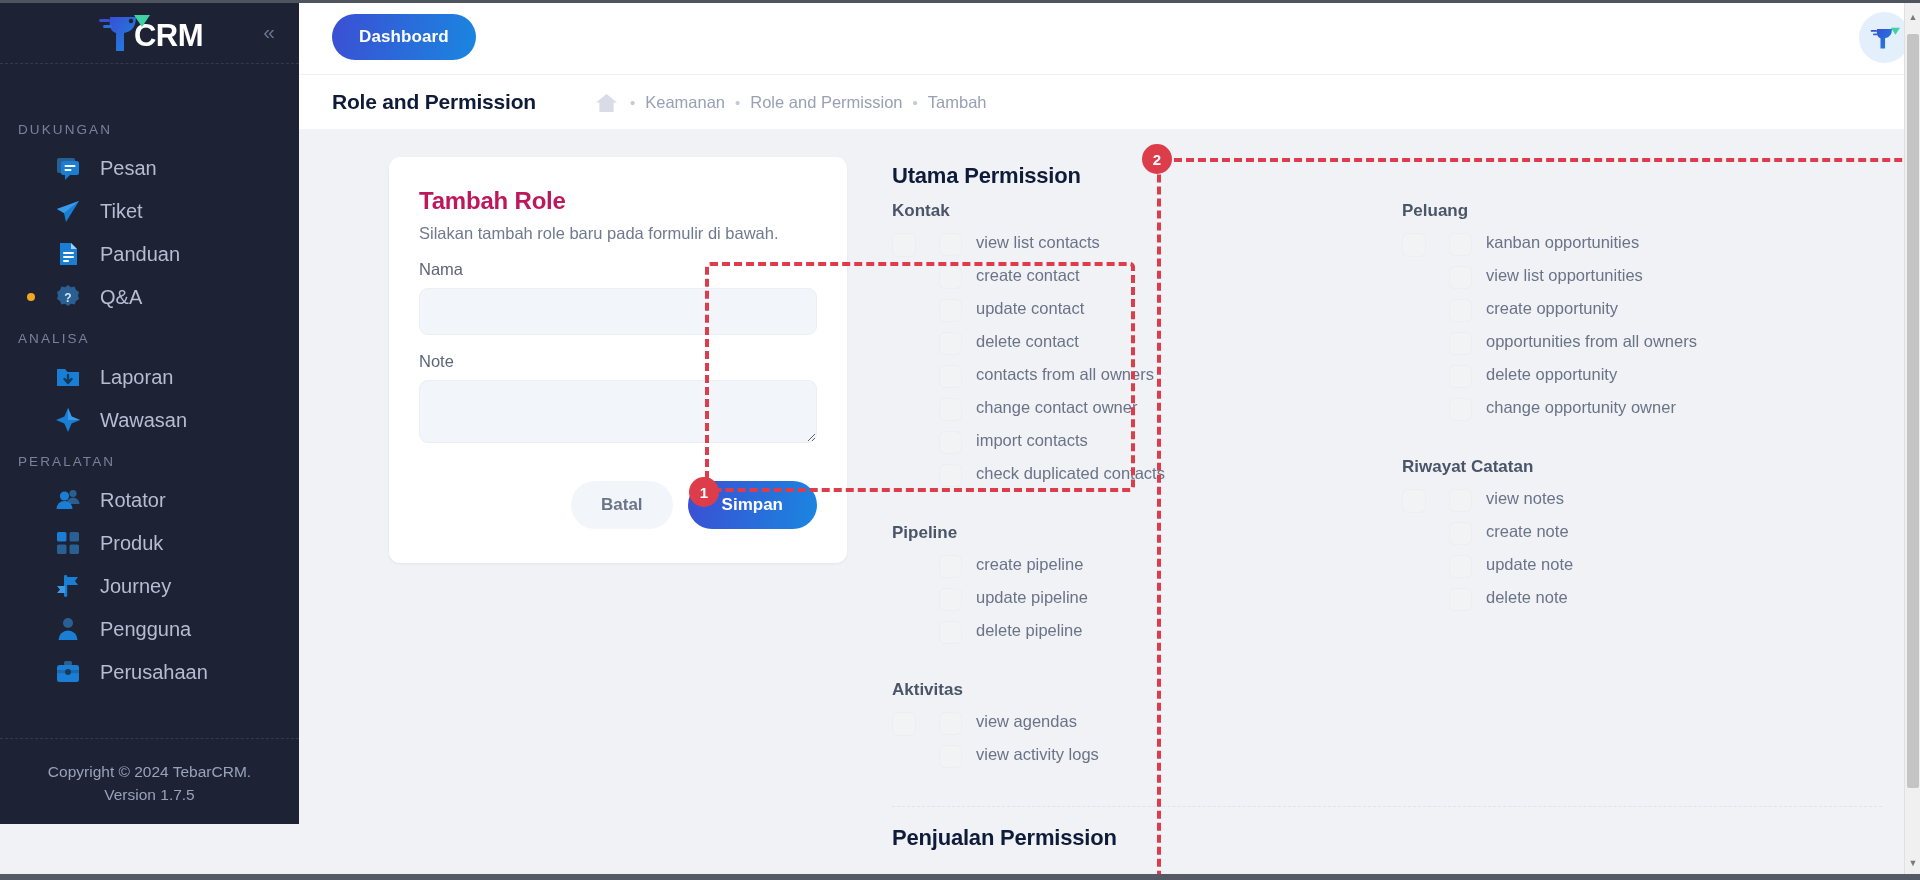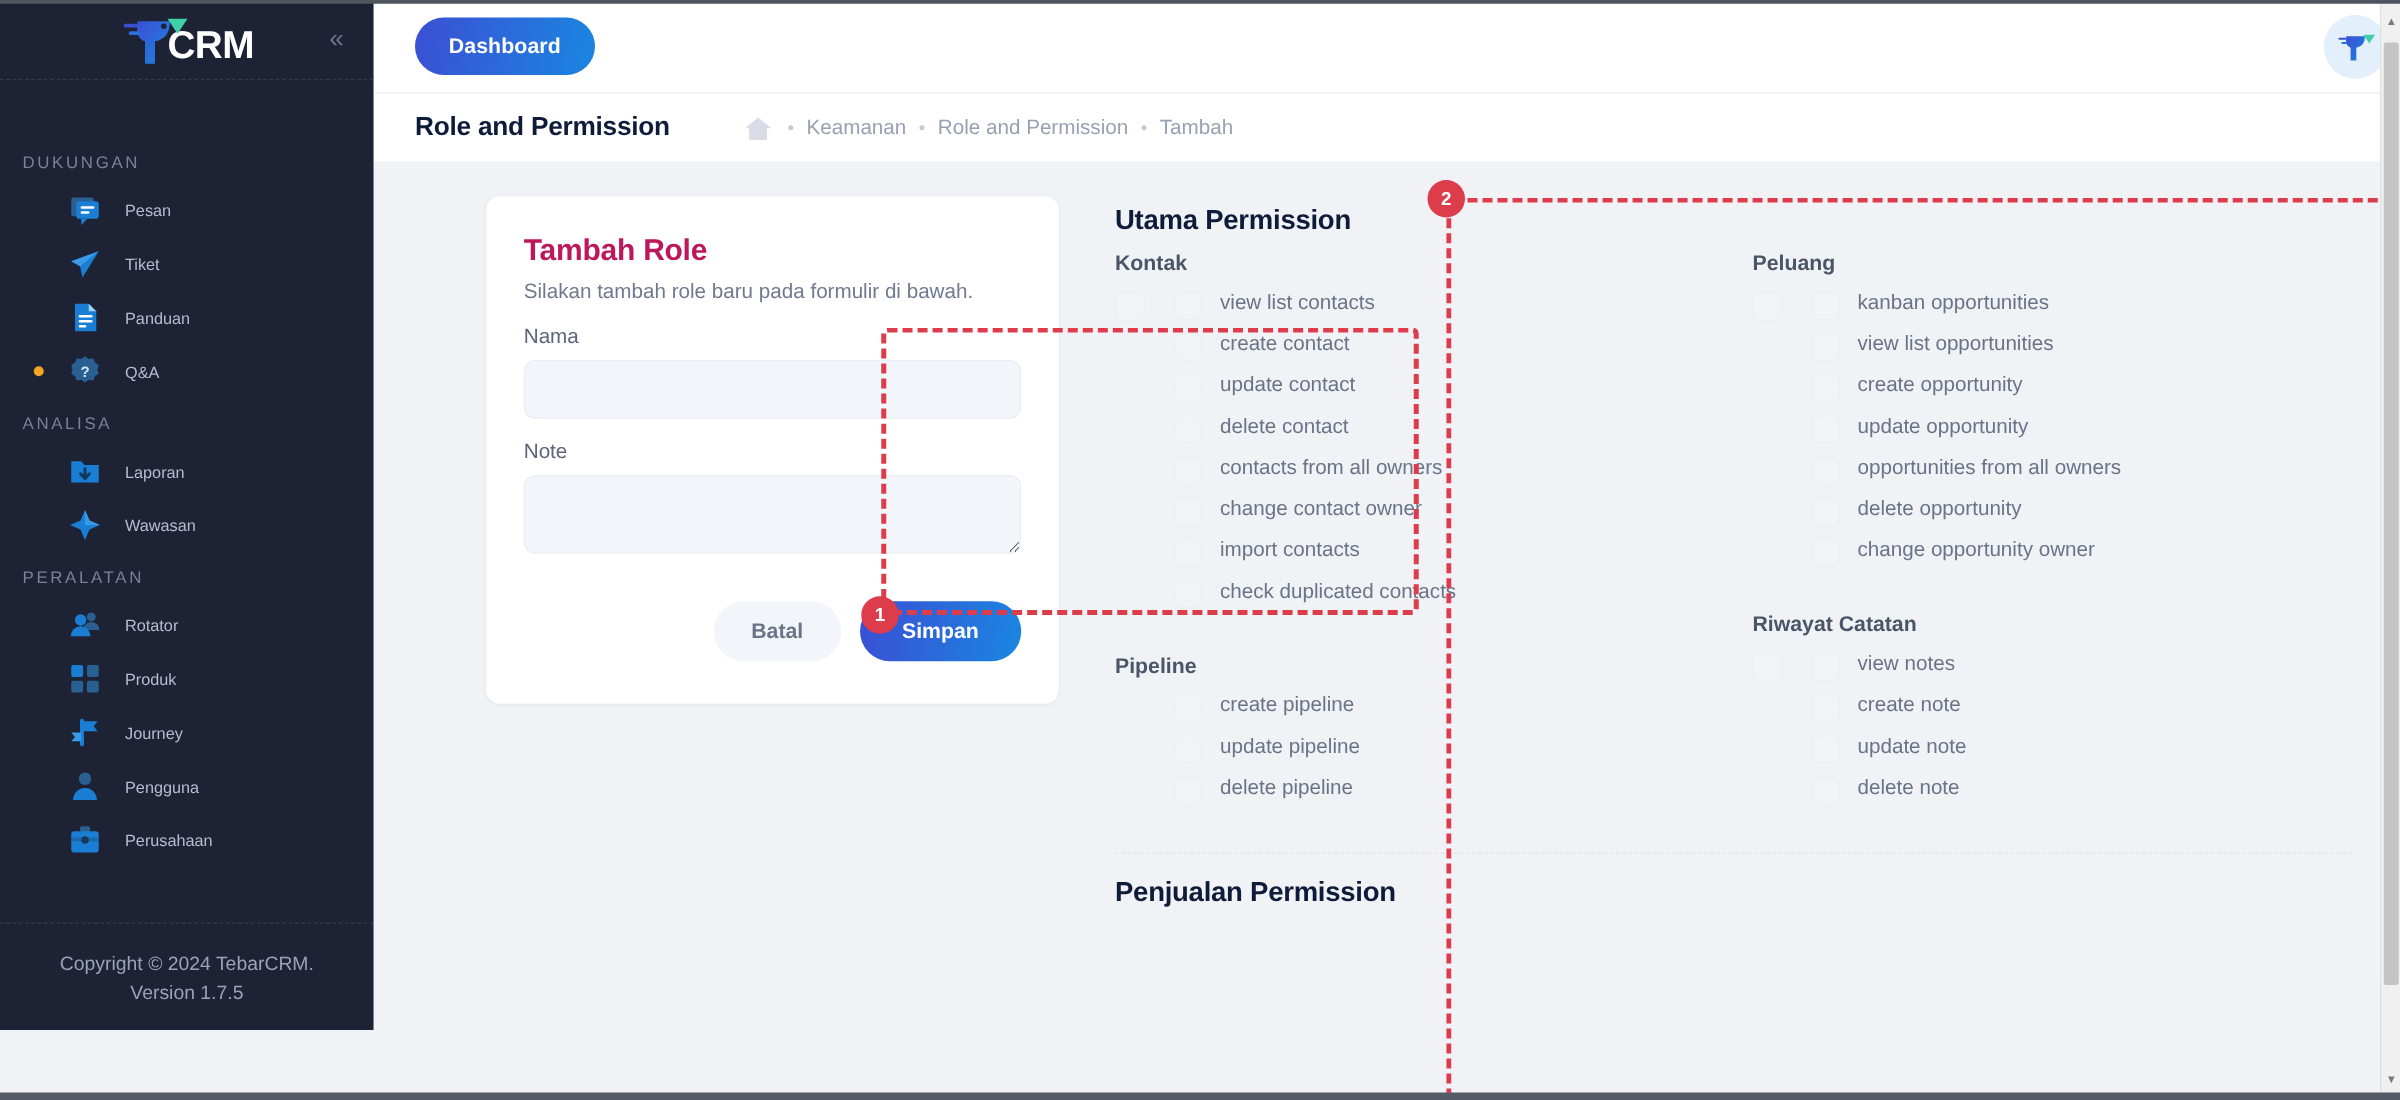--- a/index.html
+++ b/index.html
@@ -61,21 +61,21 @@
   .sb-dot {
     position: absolute; left: 27px; width: 8px; height: 8px;
     border-radius: 50%; background: #f5a623;
   }
   .sb-ico {
     width: 28px; height: 28px; margin-left: 36px;
     display: flex; align-items: center; justify-content: center;
     flex: 0 0 28px;
   }
   .sb-label {
-    color: #b6bdd0; font-size: 13px; margin-left: 18px;
+    color: #b6bdd0; font-size: 20px; margin-left: 18px;
     white-space: nowrap;
   }
   .sb-label.spaced { letter-spacing: 3px; }
   .sb-footer {
     border-top: 1px dashed #343a4d;
     padding: 22px 10px 18px;
     text-align: center;
   }
   .sb-footer div {
     color: #9aa2b8; font-size: 15.5px; line-height: 1.45;
@@ -587,44 +587,54 @@
                       <span class="cb"></span>
                       <span class="perm-label">update pipeline</span>
                     </div>
                     <div class="perm-row">
                       <span class="cb-master blank"></span>
                       <span class="cb"></span>
                       <span class="perm-label">delete pipeline</span>
                     </div>
                   </div>
                 </div>
+                <div class="perm-group">
+                  <div class="perm-group-title">Aktivitas</div>
+                  <div class="perm-rows">
+                    <div class="perm-row">
+                      <span class="cb-master"></span>
+                      <span class="cb"></span>
+                      <span class="perm-label">view agendas</span>
+                    </div>
+                    <div class="perm-row">
+                      <span class="cb-master blank"></span>
+                      <span class="cb"></span>
+                      <span class="perm-label">view activity logs</span>
+                    </div>
+                  </div>
+                </div>
               </div>
               <div>
                 <div class="perm-group">
                   <div class="perm-group-title">Peluang</div>
                   <div class="perm-rows">
                     <div class="perm-row">
                       <span class="cb-master"></span>
                       <span class="cb"></span>
                       <span class="perm-label">kanban opportunities</span>
                     </div>
                     <div class="perm-row">
                       <span class="cb-master blank"></span>
                       <span class="cb"></span>
                       <span class="perm-label">view list opportunities</span>
                     </div>
                     <div class="perm-row">
                       <span class="cb-master blank"></span>
                       <span class="cb"></span>
                       <span class="perm-label">create opportunity</span>
-                    </div>
-                    <div class="perm-row">
-                      <span class="cb-master blank"></span>
-                      <span class="cb"></span>
-                      <span class="perm-label">update opportunity</span>
                     </div>
                     <div class="perm-row">
                       <span class="cb-master blank"></span>
                       <span class="cb"></span>
                       <span class="perm-label">opportunities from all owners</span>
                     </div>
                     <div class="perm-row">
                       <span class="cb-master blank"></span>
                       <span class="cb"></span>
                       <span class="perm-label">delete opportunity</span>

